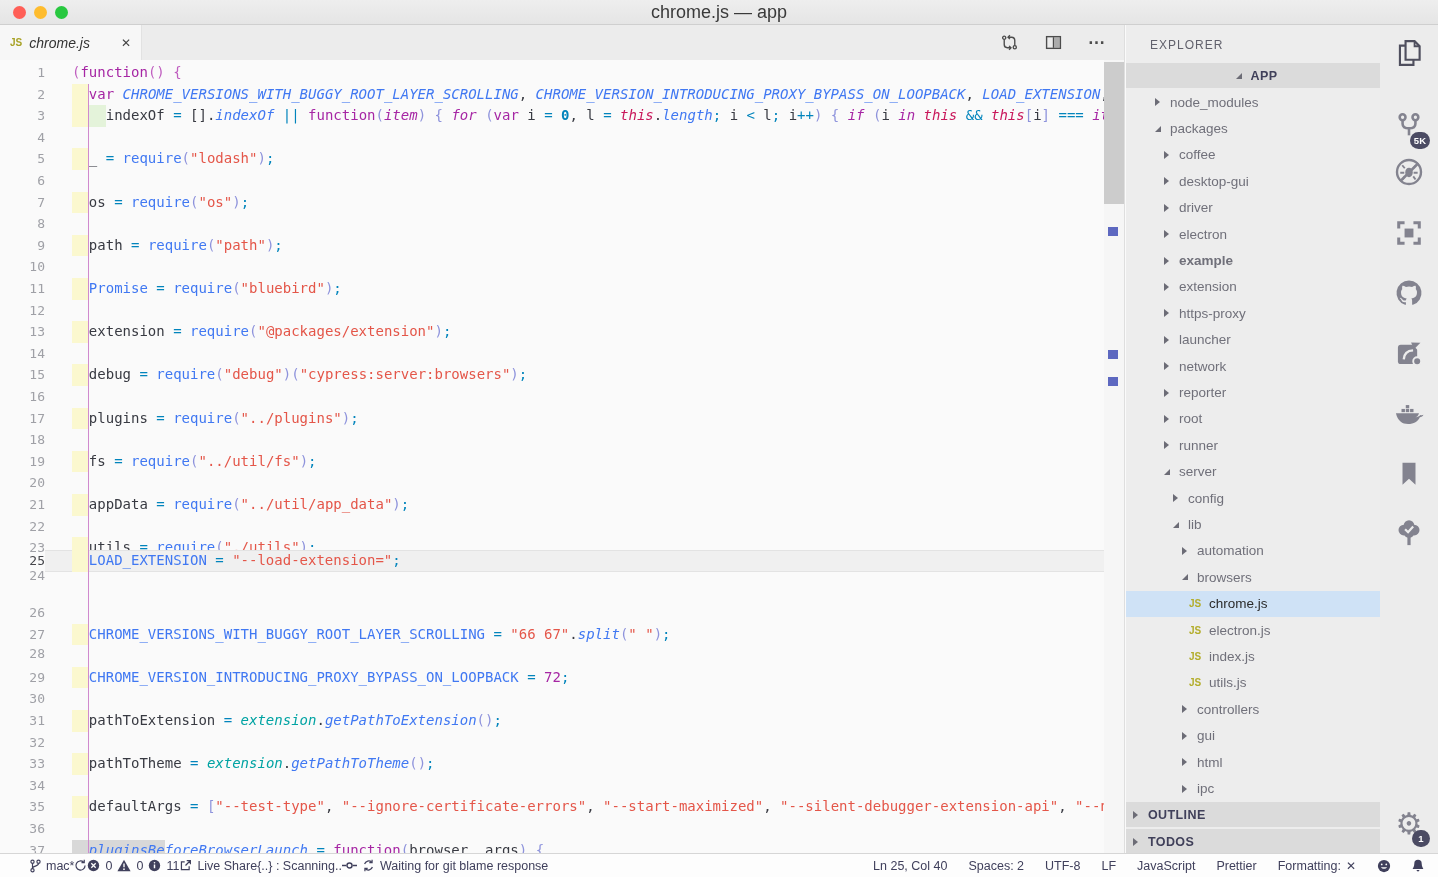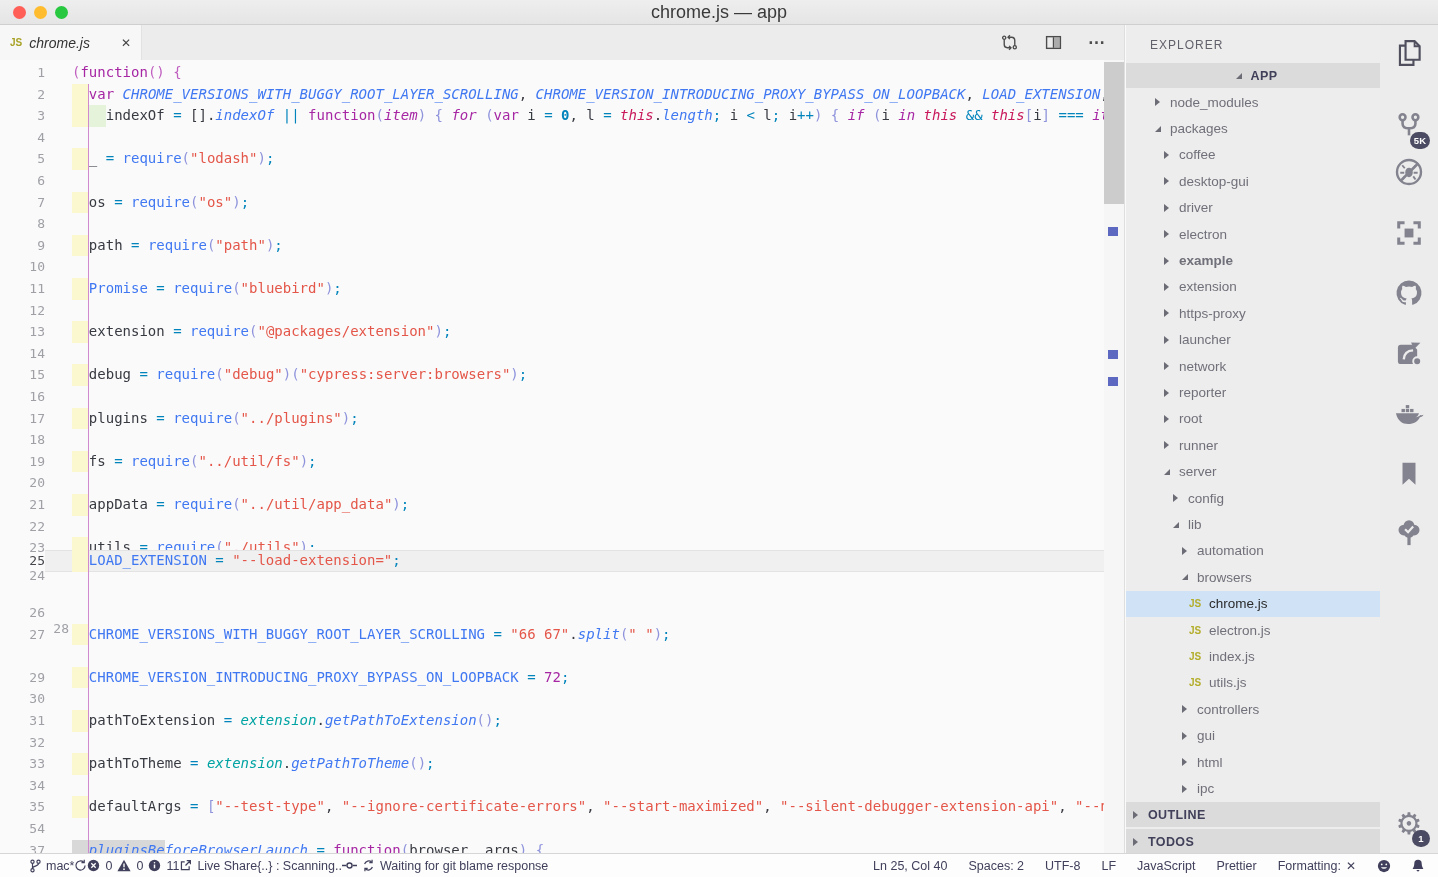--- a/index.html
+++ b/index.html
@@ -158,29 +158,29 @@
             <div class="line" style="top: 369.2px;"><span class="ln">18</span><span class="lc"></span></div>
             <div class="line" style="top: 390.8px;"><span class="ln">19</span><span class="lc"><span class="tk i1">  </span><span class="tk id">fs </span><span class="tk op">= </span><span class="tk cb">require</span><span class="tk pa">(</span><span class="tk str">"../util/fs"</span><span class="tk pa">)</span><span class="tk op">;</span></span></div>
             <div class="line" style="top: 412.4px;"><span class="ln">20</span><span class="lc"></span></div>
             <div class="line" style="top: 434px;"><span class="ln">21</span><span class="lc"><span class="tk i1">  </span><span class="tk id">appData </span><span class="tk op">= </span><span class="tk cb">require</span><span class="tk pa">(</span><span class="tk str">"../util/app_data"</span><span class="tk pa">)</span><span class="tk op">;</span></span></div>
             <div class="line" style="top: 455.6px;"><span class="ln">22</span><span class="lc"></span></div>
             <div class="line" style="top: 477.2px;"><span class="ln">23</span><span class="lc"><span class="tk i1">  </span><span class="tk id">utils </span><span class="tk op">= </span><span class="tk cb">require</span><span class="tk pa">(</span><span class="tk str">"./utils"</span><span class="tk pa">)</span><span class="tk op">;</span></span></div>
             <div class="line" style="top: 505px;"><span class="ln">24</span><span class="lc"></span></div>
             <div class="line cur" style="top: 490px;"><span class="ln">25</span><span class="lc"><span class="tk i1">  </span><span class="tk cb">LOAD_EXTENSION </span><span class="tk op">= </span><span class="tk str">"--load-extension="</span><span class="tk op">;</span></span></div>
             <div class="line" style="top: 542px;"><span class="ln">26</span><span class="lc"></span></div>
             <div class="line" style="top: 563.6px;"><span class="ln">27</span><span class="lc"><span class="tk i1">  </span><span class="tk cb">CHROME_VERSIONS_WITH_BUGGY_ROOT_LAYER_SCROLLING </span><span class="tk op">= </span><span class="tk str">"66 67"</span><span class="tk id">.</span><span class="tk cbi">split</span><span class="tk pa">(</span><span class="tk str">" "</span><span class="tk pa">)</span><span class="tk op">;</span></span></div>
-            <div class="line" style="top: 558px; padding-left: 24px;"><span class="ln">28</span><span class="lc"></span></div>
+            <div class="line" style="top: 583px;"><span class="ln">28</span><span class="lc"></span></div>
             <div class="line" style="top: 606.8px;"><span class="ln">29</span><span class="lc"><span class="tk i1">  </span><span class="tk cb">CHROME_VERSION_INTRODUCING_PROXY_BYPASS_ON_LOOPBACK </span><span class="tk op">= </span><span class="tk num">72</span><span class="tk op">;</span></span></div>
             <div class="line" style="top: 628.4px;"><span class="ln">30</span><span class="lc"></span></div>
             <div class="line" style="top: 650px;"><span class="ln">31</span><span class="lc"><span class="tk i1">  </span><span class="tk id">pathToExtension </span><span class="tk op">= </span><span class="tk obj">extension</span><span class="tk id">.</span><span class="tk cbi">getPathToExtension</span><span class="tk pa">(</span><span class="tk pa">)</span><span class="tk op">;</span></span></div>
             <div class="line" style="top: 671.6px;"><span class="ln">32</span><span class="lc"></span></div>
             <div class="line" style="top: 693.2px;"><span class="ln">33</span><span class="lc"><span class="tk i1">  </span><span class="tk id">pathToTheme </span><span class="tk op">= </span><span class="tk obj">extension</span><span class="tk id">.</span><span class="tk cbi">getPathToTheme</span><span class="tk pa">(</span><span class="tk pa">)</span><span class="tk op">;</span></span></div>
             <div class="line" style="top: 714.8px;"><span class="ln">34</span><span class="lc"></span></div>
             <div class="line" style="top: 736.4px;"><span class="ln">35</span><span class="lc"><span class="tk i1">  </span><span class="tk id">defaultArgs </span><span class="tk op">= </span><span class="tk pa">[</span><span class="tk str">"--test-type"</span><span class="tk ">, </span><span class="tk str">"--ignore-certificate-errors"</span><span class="tk ">, </span><span class="tk str">"--start-maximized"</span><span class="tk ">, </span><span class="tk str">"--silent-debugger-extension-api"</span><span class="tk ">, </span><span class="tk str">"--no-default-browser-check"</span></span></div>
-            <div class="line" style="top: 758px;"><span class="ln">54</span><span class="lc"></span></div>
+            <div class="line" style="top: 758px;"><span class="ln">36</span><span class="lc"></span></div>
             <div class="line" style="top: 779.6px;"><span class="ln">37</span><span class="lc"><span class="tk whl">  </span><span class="tk cbi whl">pluginsBe</span><span class="tk cbi">foreBrowserLaunch </span><span class="tk op">= </span><span class="tk kw">function</span><span class="tk pa">(</span><span class="tk id">browser</span><span class="tk ">, </span><span class="tk id">args</span><span class="tk pa">)</span><span class="tk pa"> {</span></span></div>
           </div>
         <div class="indent-guide"></div>
         <div class="ruler">
           <div class="ruler-thumb"></div>
         <div class="ruler-mark" style="top: 167px;"></div>
             <div class="ruler-mark" style="top: 290px;"></div>
             <div class="ruler-mark" style="top: 317px;"></div>
           </div>
       </div>

